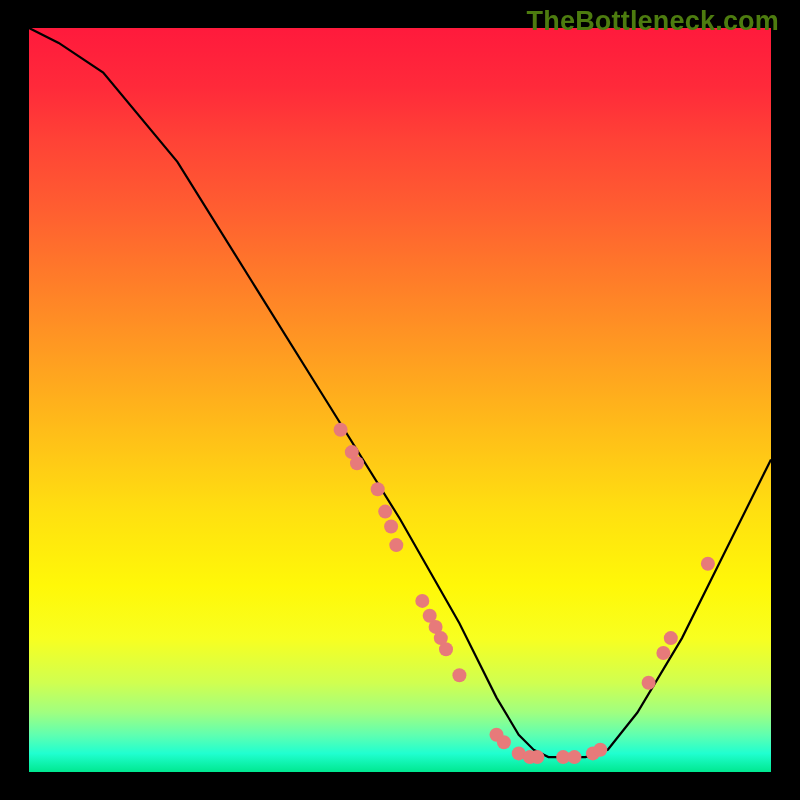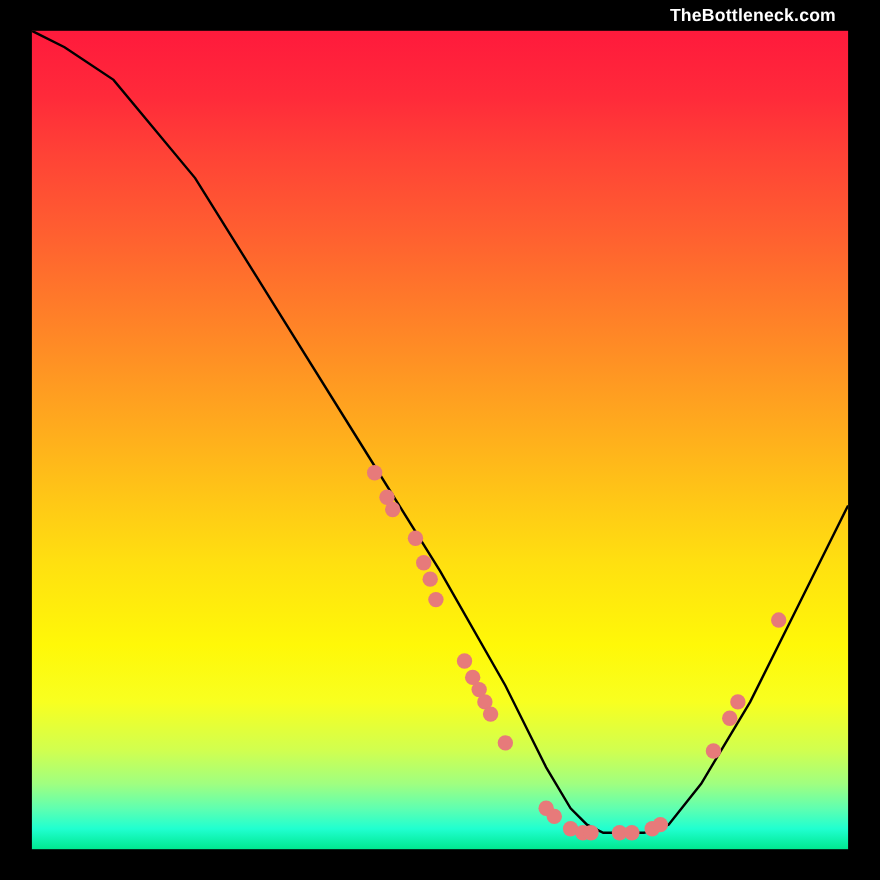--- a/index.html
+++ b/index.html
@@ -37,23 +37,23 @@
       #d0ff50 88%,
       #a0ff80 92%,
       #60ffb0 95%,
       #20ffd0 97.5%,
       #00e890 100%
     );
   }
   .watermark {
     position: absolute;
     top: 6px;
-    right: 40px;
-    color: #ffffff;
-    font-size: 16px;
+    right: 21px;
+    color: #4d7c0f;
+    font-size: 27px;
     font-weight: bold;
     letter-spacing: 0.2px;
   }
   svg.curve {
     position: absolute;
     left: 29px;
     top: 28px;
     width: 742px;
     height: 744px;
   }

